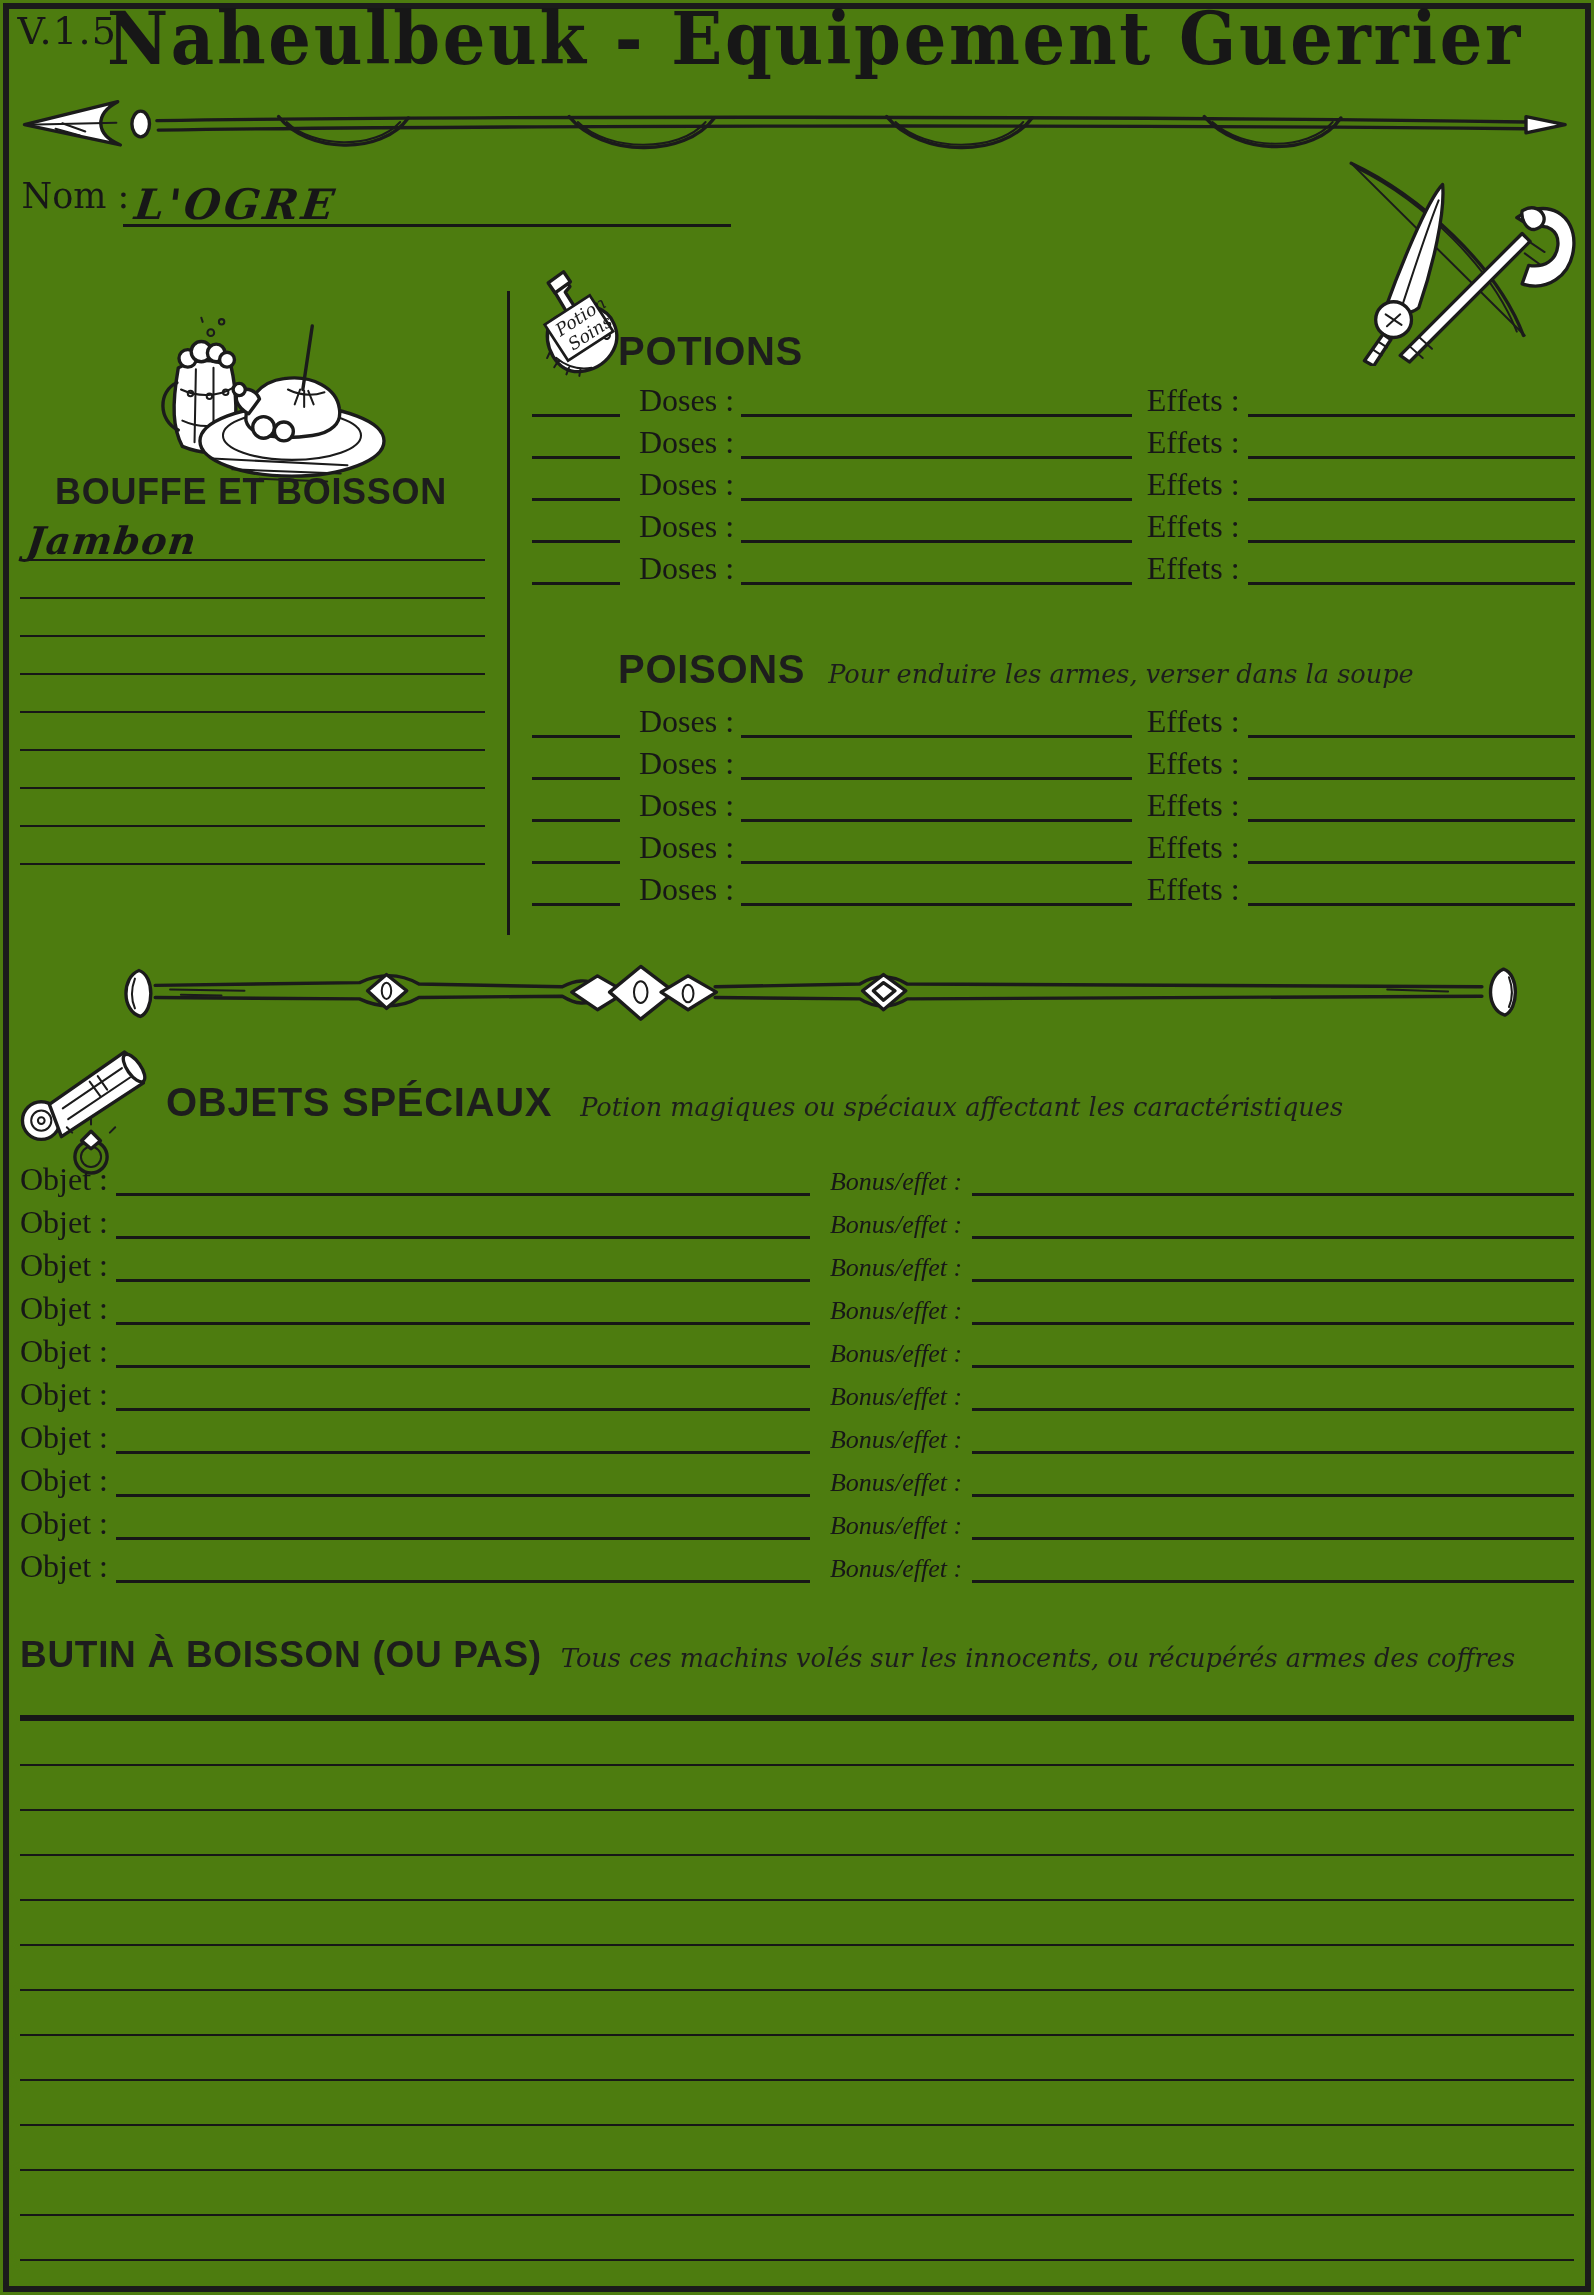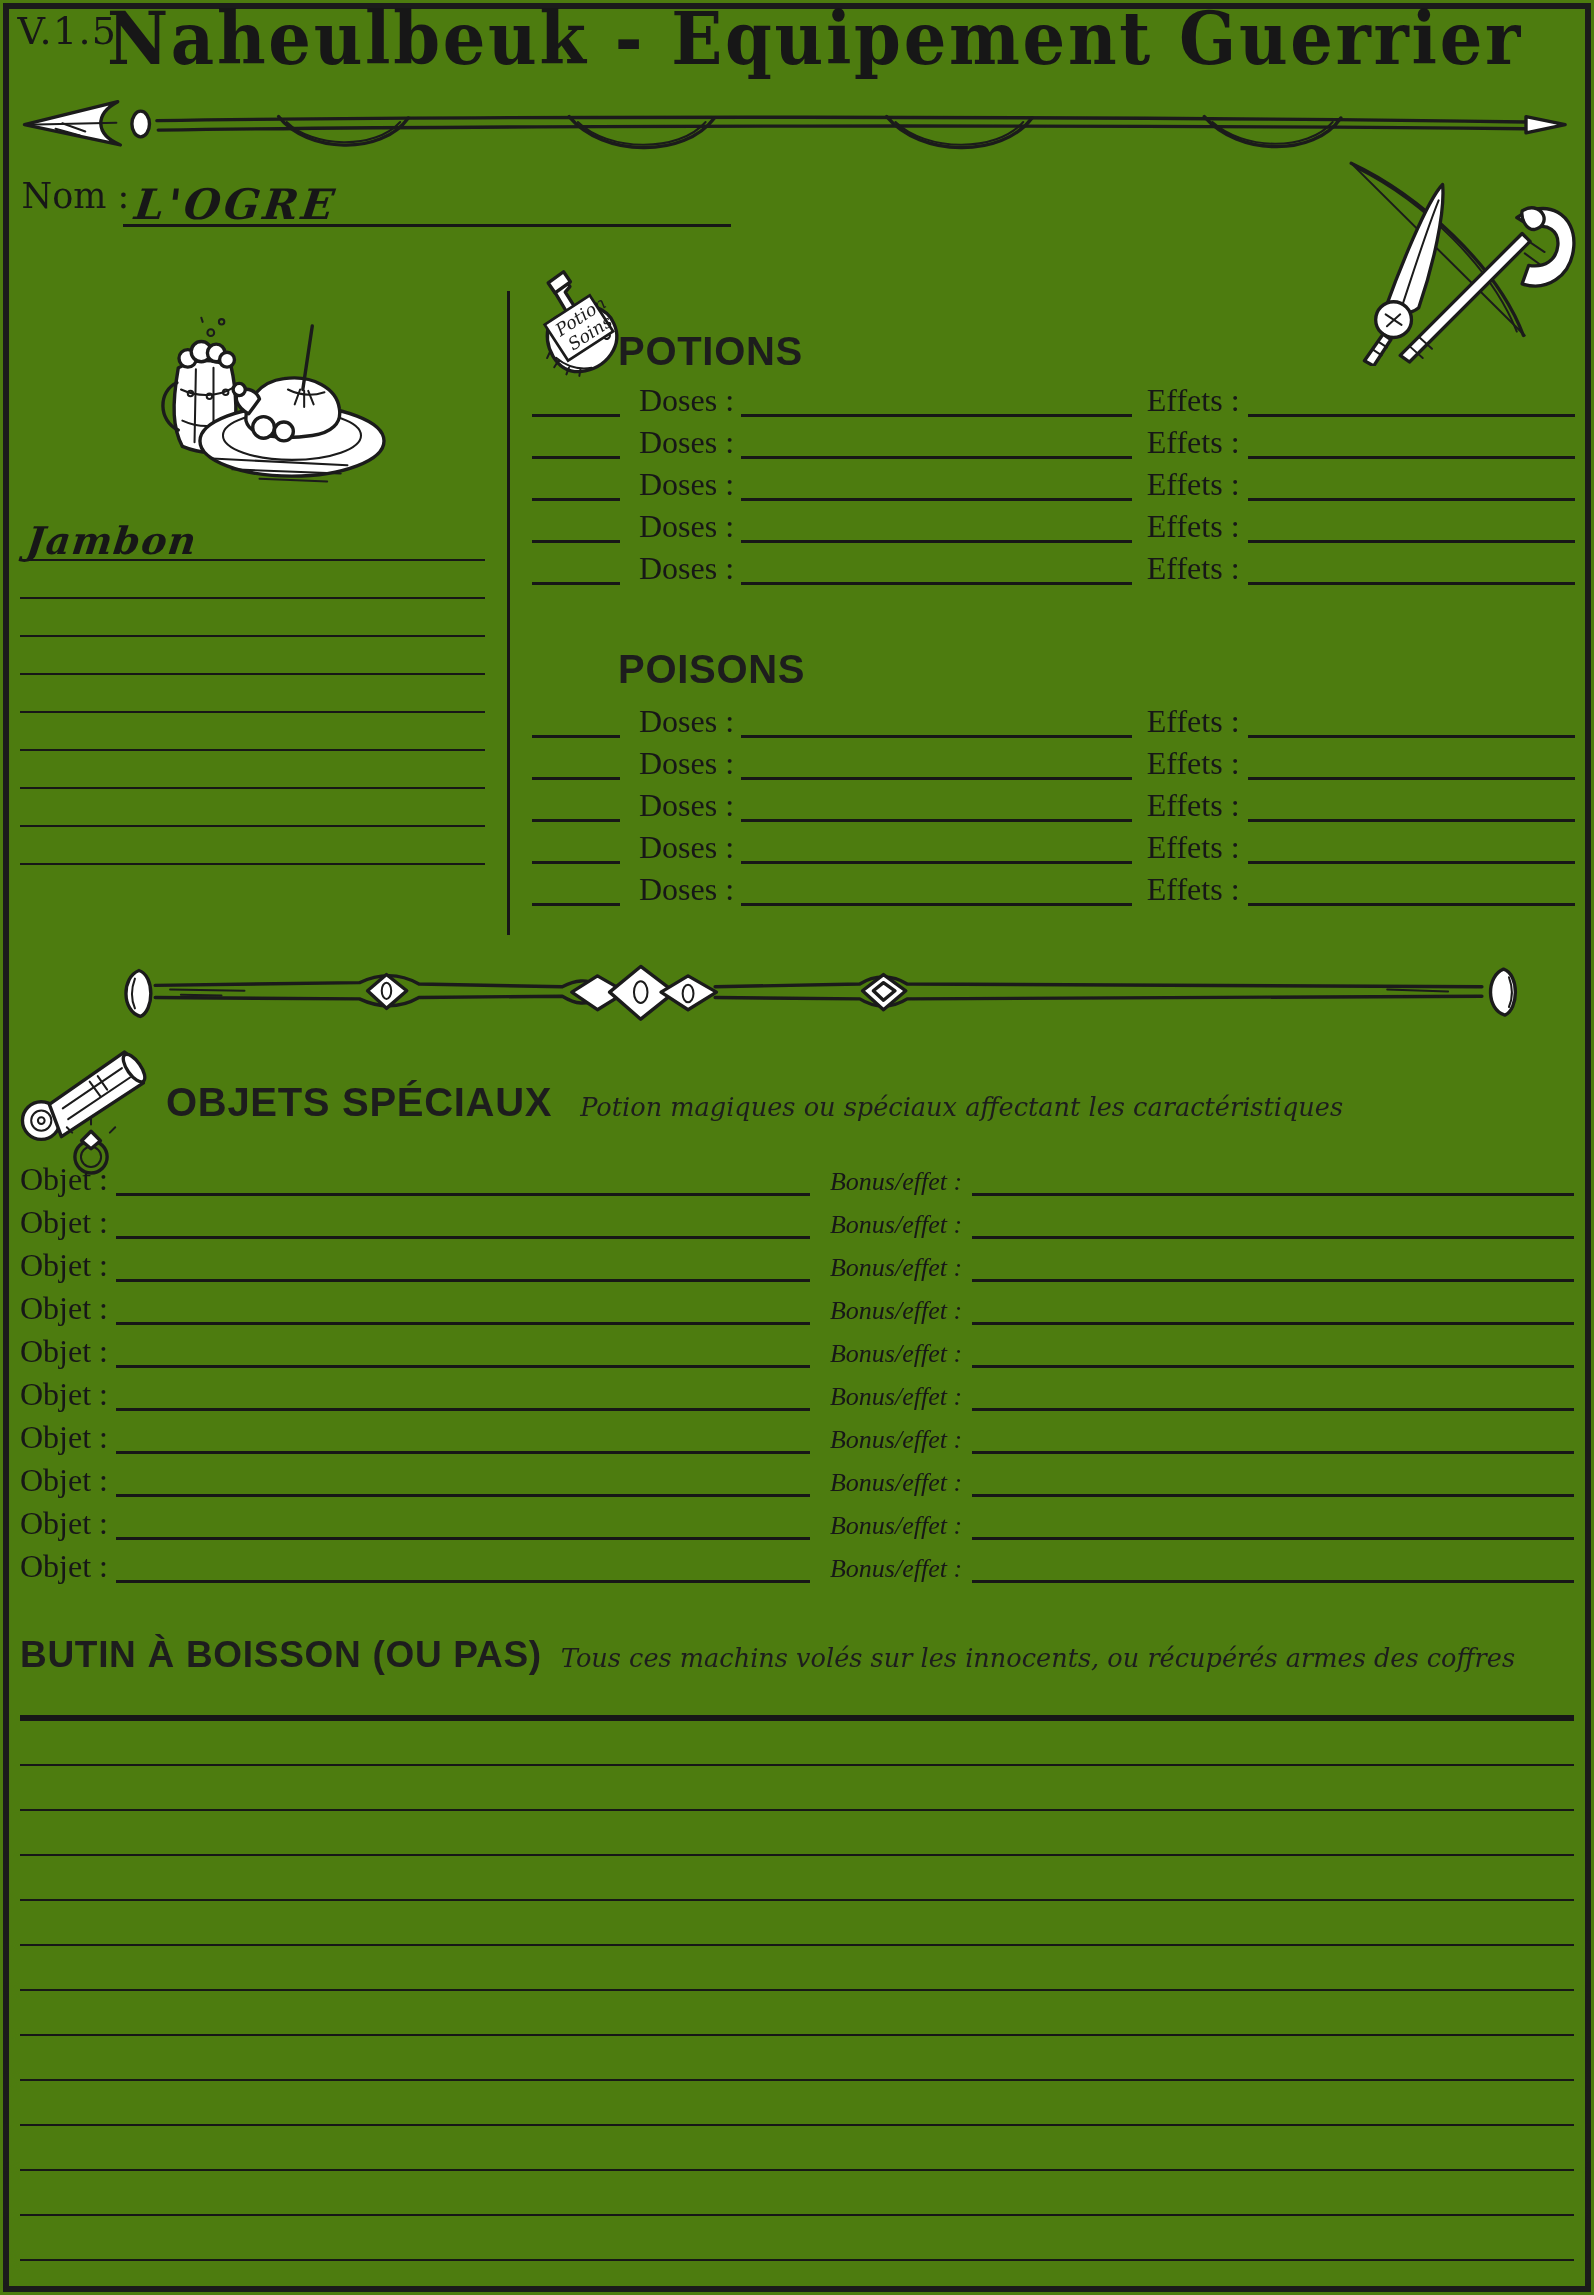--- a/index.html
+++ b/index.html
@@ -168,20 +168,21 @@
     <path class="ink paper" d="M174 186 C 156 176 150 160 162 152 C 172 146 186 152 190 164 Z"></path>
     <circle class="ink paper" cx="160" cy="150" r="9"></circle>
     <circle class="ink paper" cx="196" cy="206" r="16"></circle>
       <circle class="ink paper" cx="226" cy="212" r="14"></circle>
     <path class="ink-thin" d="M232 150 C 248 158 268 160 286 154"></path>
     <line class="ink" x1="268" y1="56" x2="254" y2="150"></line>
     <path class="ink-thin" d="M250 150 l-8 22 M256 152 l0 24 M262 152 l8 20"></path>
     <path class="ink-thin" d="M120 252 l200 10 M150 268 l160 6 M190 282 l100 4"></path>
   </svg>
 
+  <div class="big-heading bouffe-heading">BOUFFE ET BOISSON</div>
 
   <div class="bouffe-lines">
     <div class="bouffe-line">
       <span class="handwriting bouffe-entry">Jambon</span>
     </div>
 
       <div class="bouffe-line"></div>
 
       <div class="bouffe-line"></div>
 
@@ -256,20 +257,21 @@
         <span class="form-label">Doses :</span>
         <span class="rule mid"></span>
         <span class="form-label effets">Effets :</span>
         <span class="rule grow"></span>
       </div>
 
   </div>
 
   <div class="heading-row poisons-heading-row">
     <span class="big-heading">POISONS</span>
+    <span class="subtitle">Pour enduire les armes, verser dans la soupe</span>
   </div>
 
   <div class="rows poisons-rows">
 
       <div class="dose-row">
         <span class="rule short"></span>
         <span class="form-label">Doses :</span>
         <span class="rule mid"></span>
         <span class="form-label effets">Effets :</span>
         <span class="rule grow"></span>

